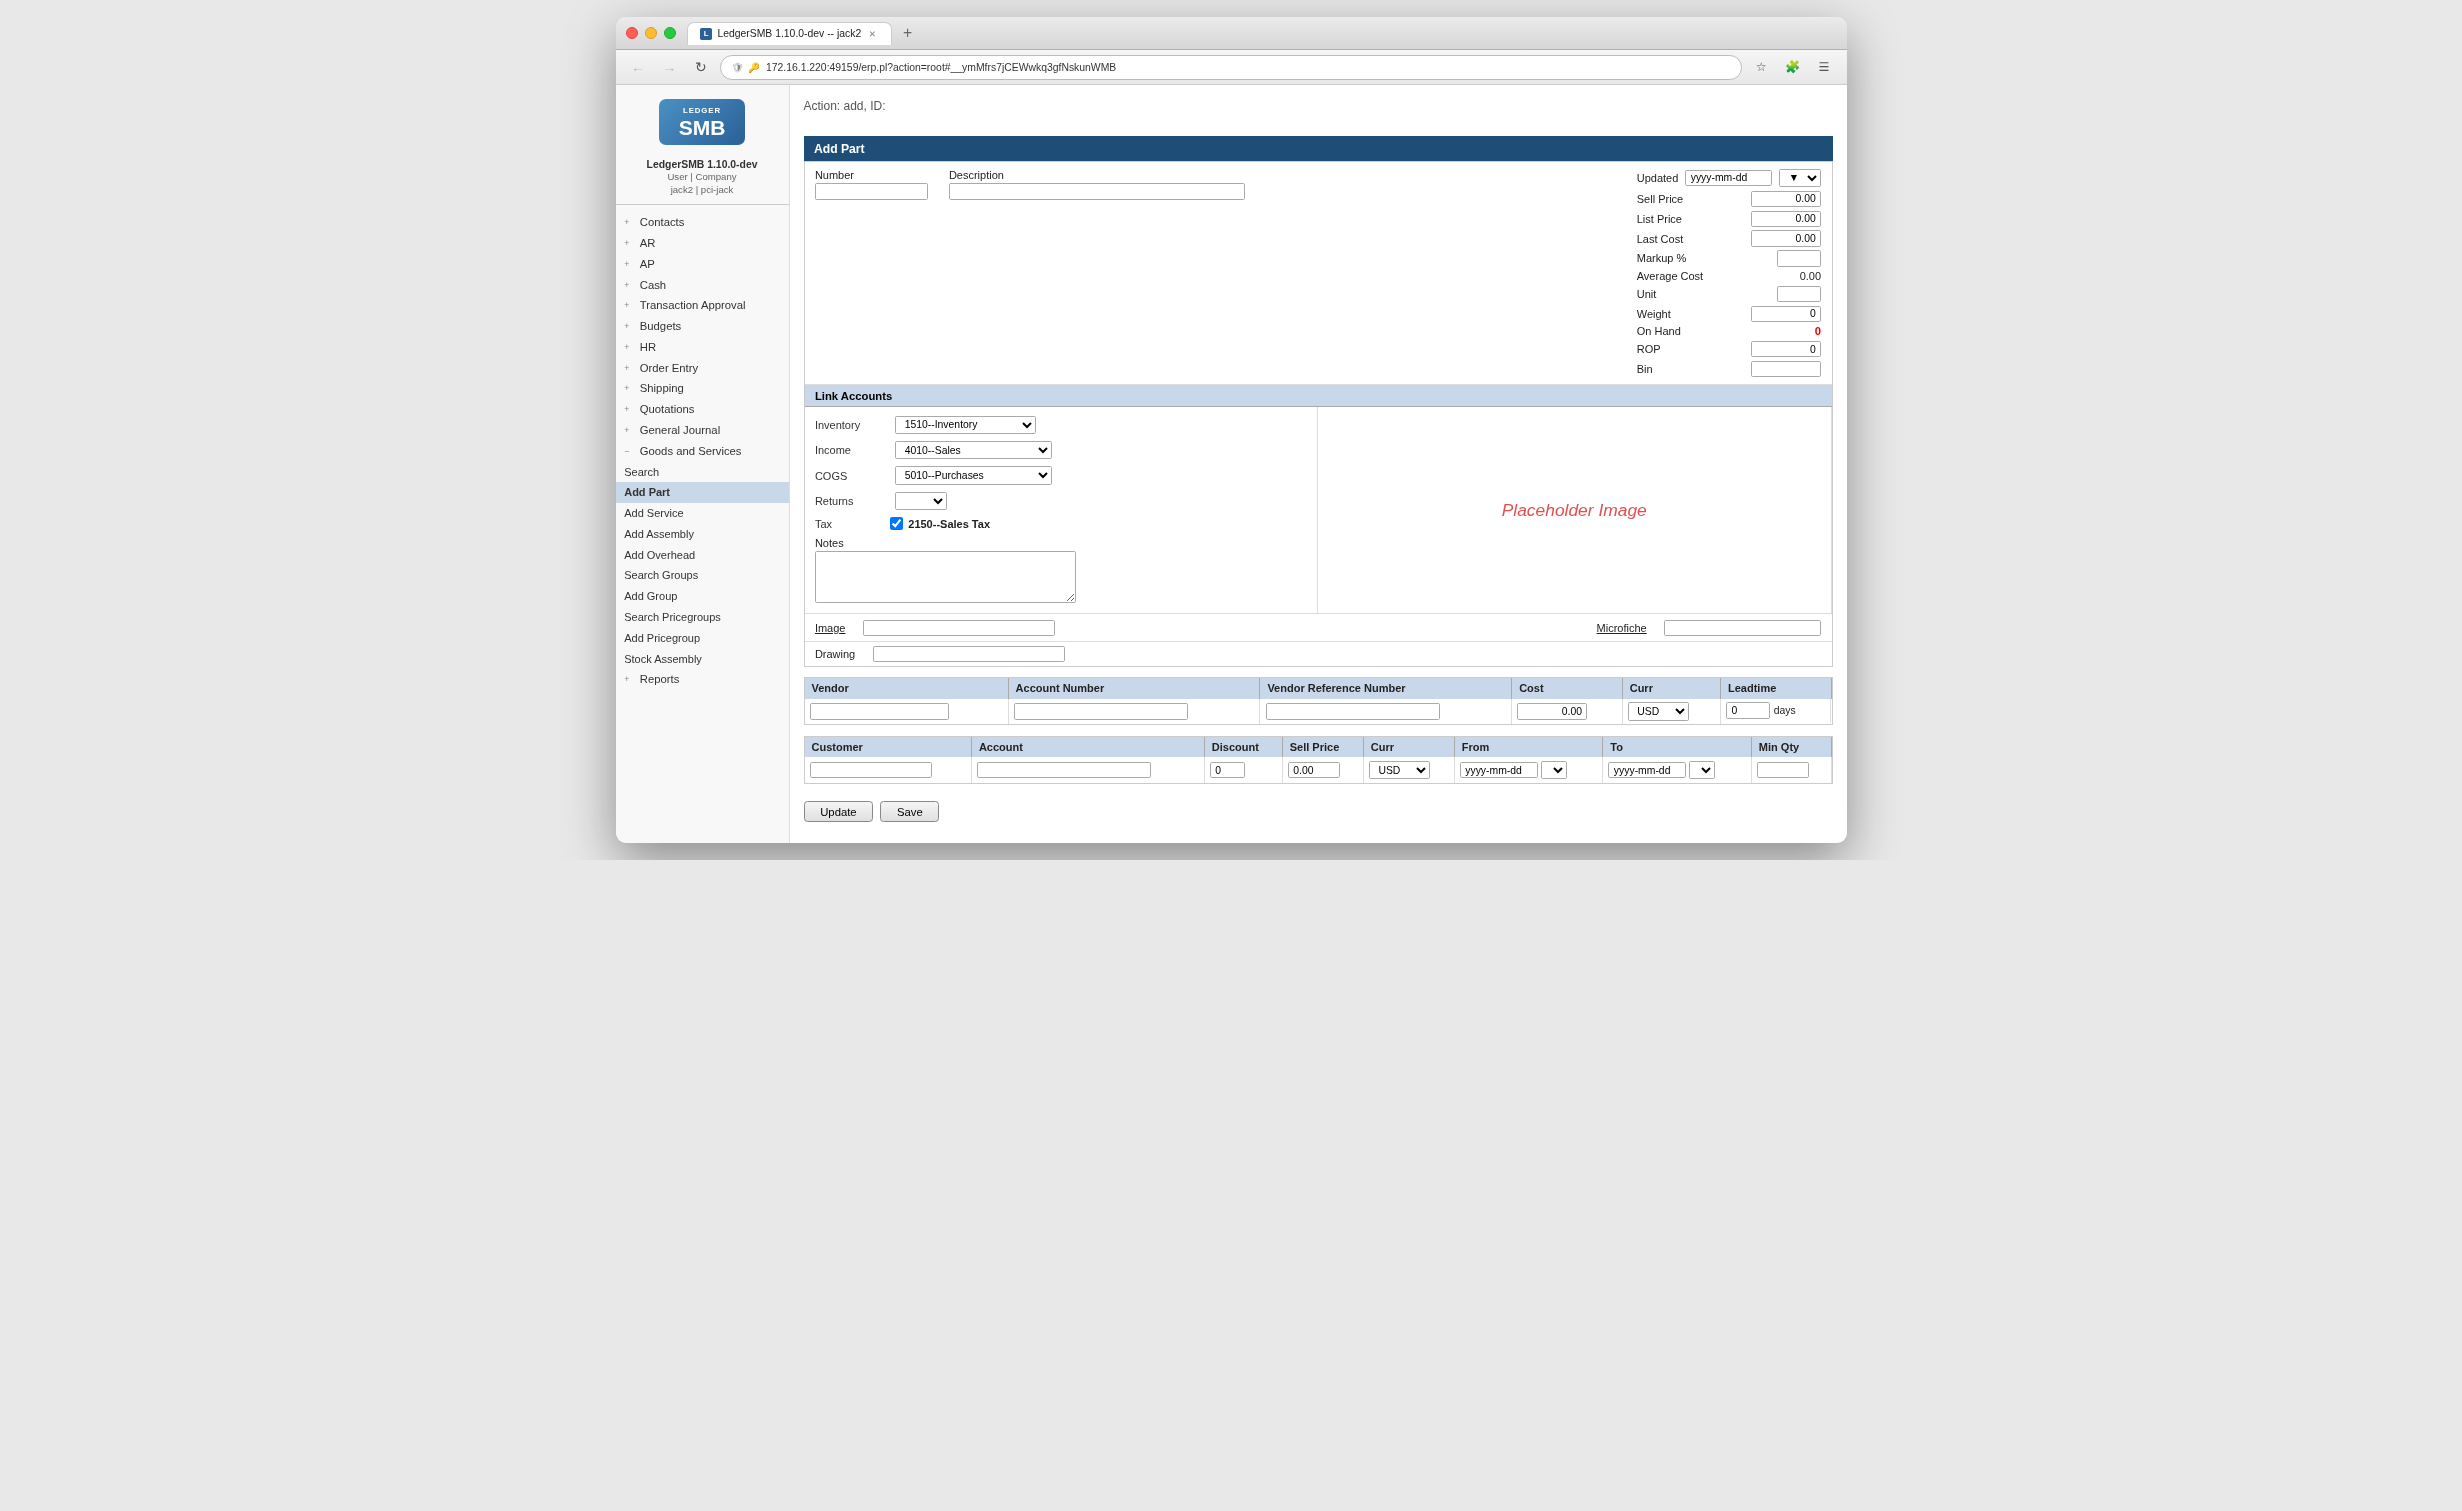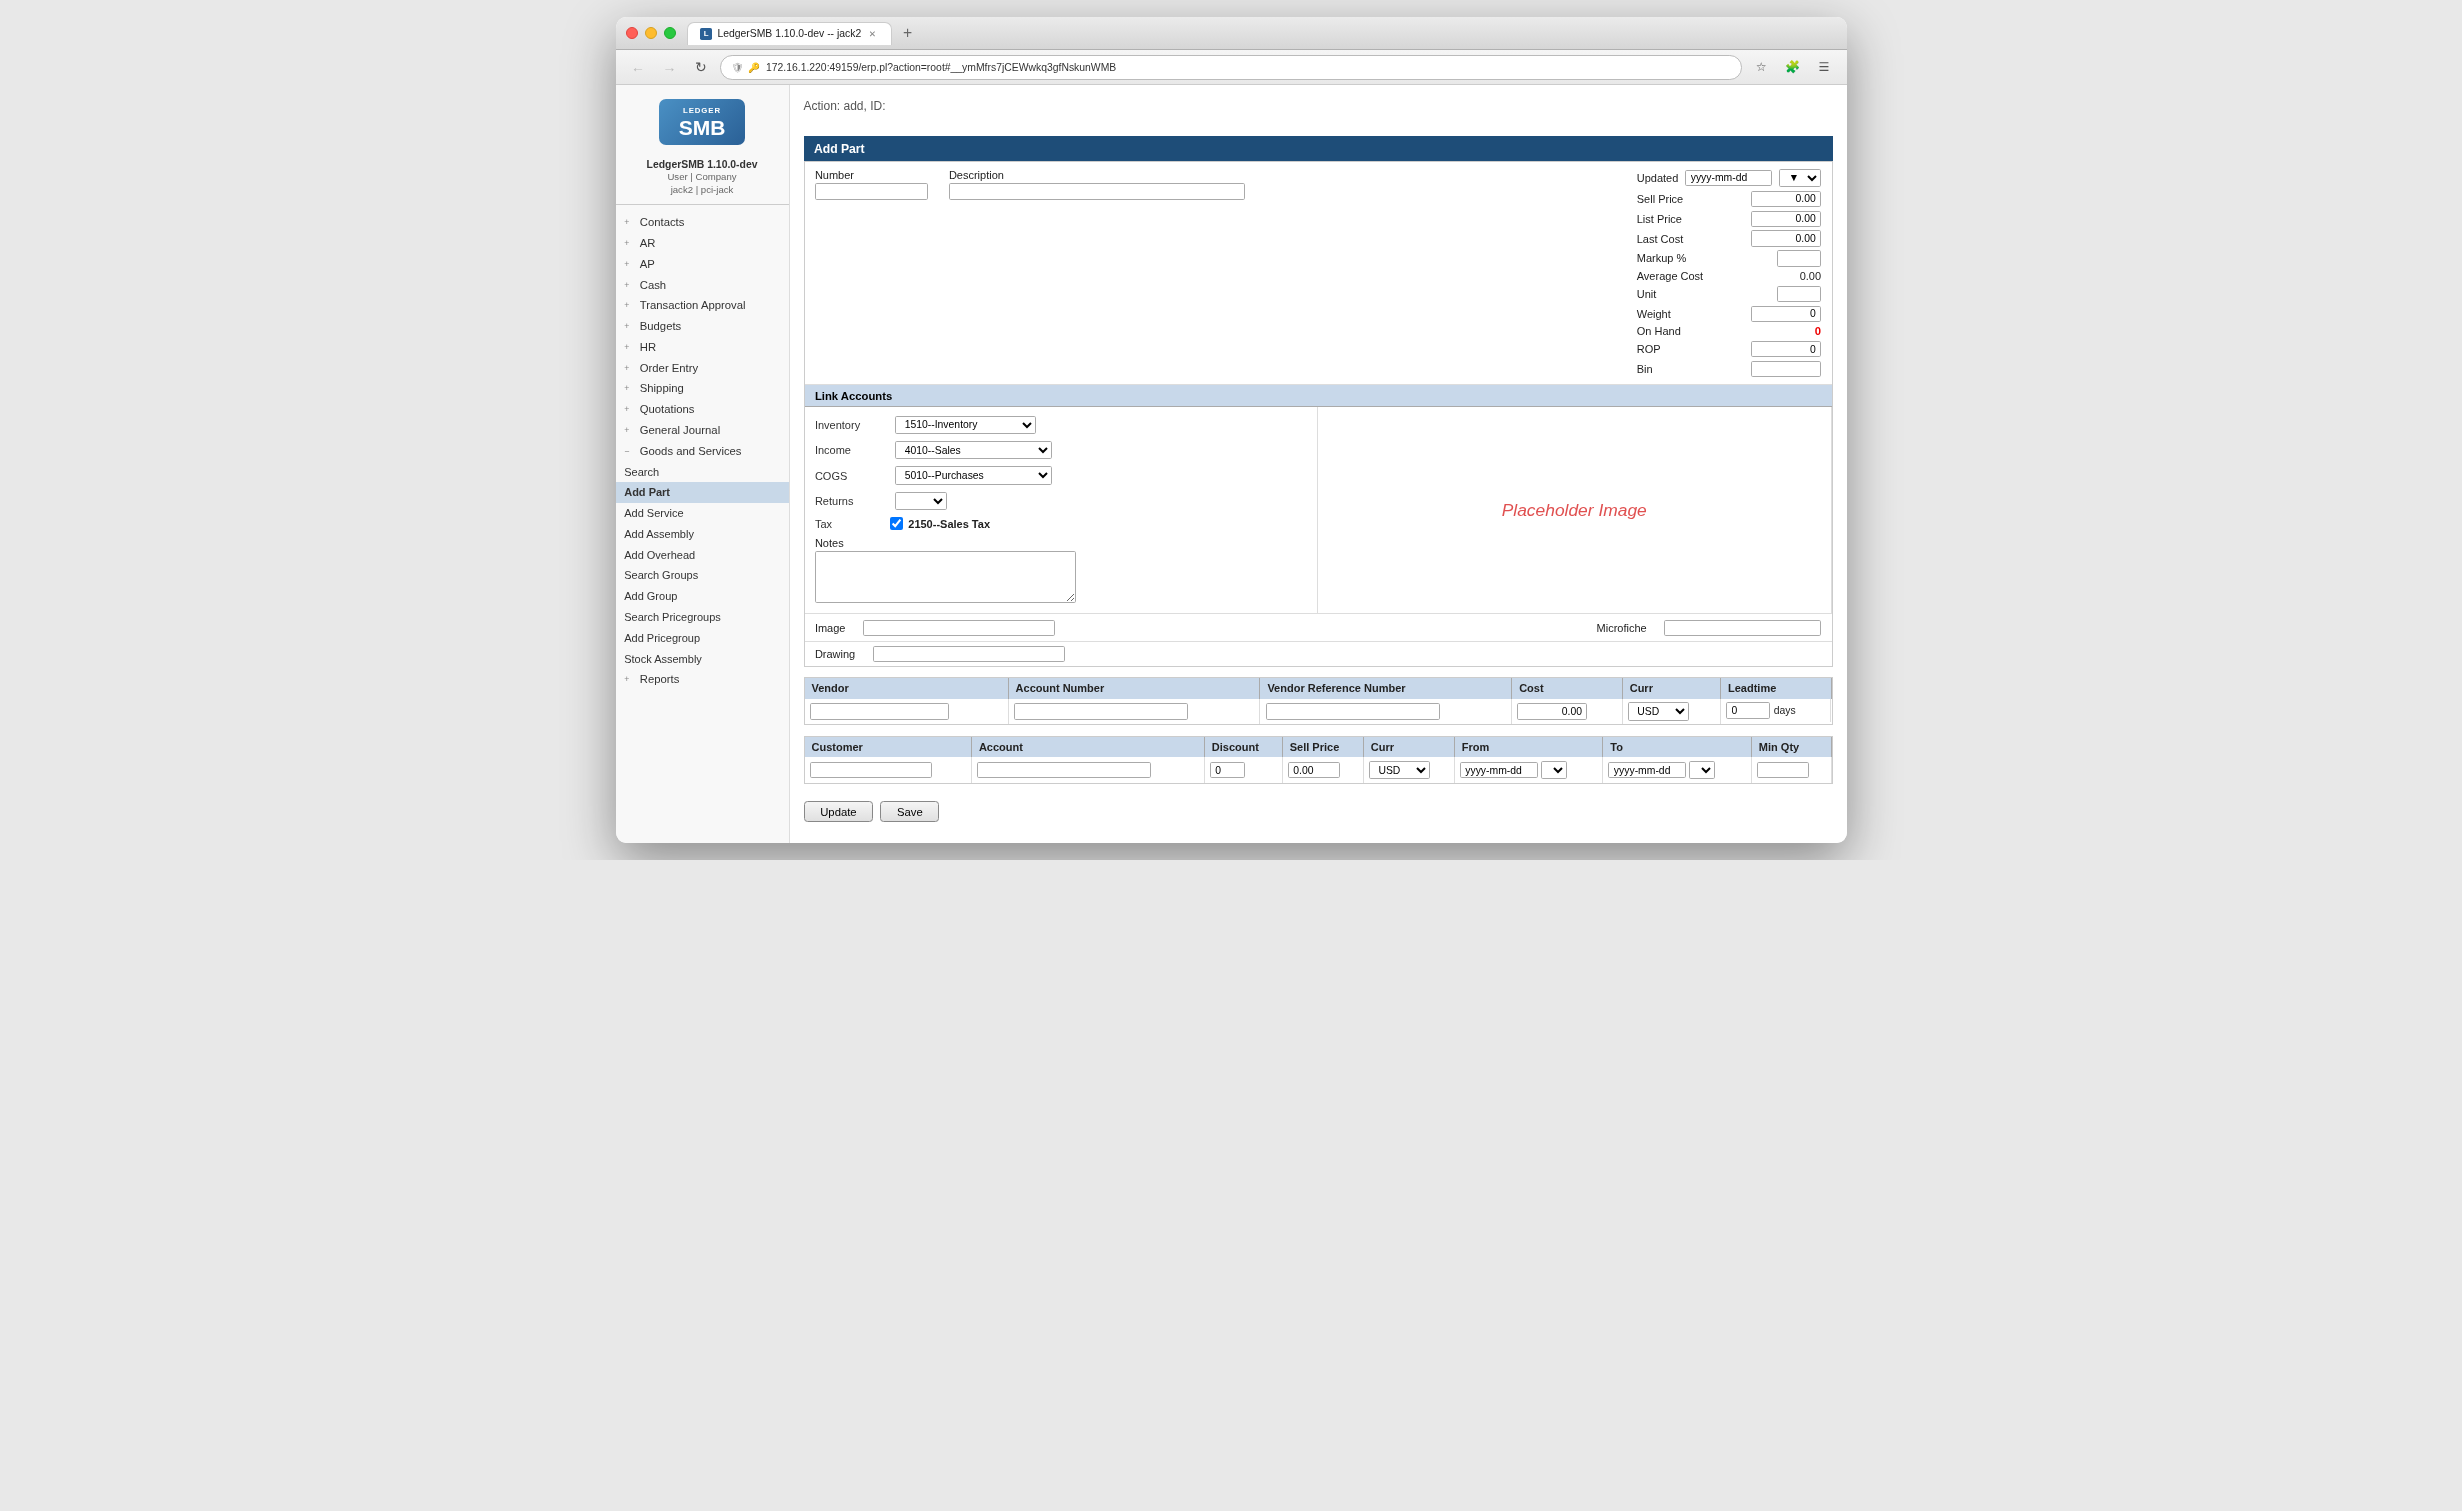--- a/index.html
+++ b/index.html
@@ -516,21 +516,21 @@
             <div class="notes-area">
               <div style="font-size:11px; margin-bottom:1.7px;">Notes</div>
               <textarea style=""></textarea>
             </div>
           </div>
           <div class="placeholder-image-area" style="flex:1; border-right:0.9px solid #ddd;">
             <span class="placeholder-text">Placeholder Image</span>
           </div>
         </div>
 
-        <div style="display:flex; align-items:center; padding:5.2px 10.4px; gap:17.4px; border-top:0.9px solid #ddd;">
+        <div style="display:flex; align-items:center; padding:5.2px 10.4px; gap:17.4px; border-top:0.9px solid #ddd;text-decoration:underline;">
           <span style="font-size:11px;">Image</span>
           <input type="text" style="width: 192px;">
           <span style="margin-left:auto; font-size:11px;">Microfiche</span>
           <input type="text" style="width: 157px;">
         </div>
         <div style="display:flex; align-items:center; padding:3.5px 10.4px; gap:17.4px; border-top:0.9px solid #ddd;">
           <span style="font-size:11px;">Drawing</span>
           <input type="text" style="width: 192px;">
         </div>
       </div>

